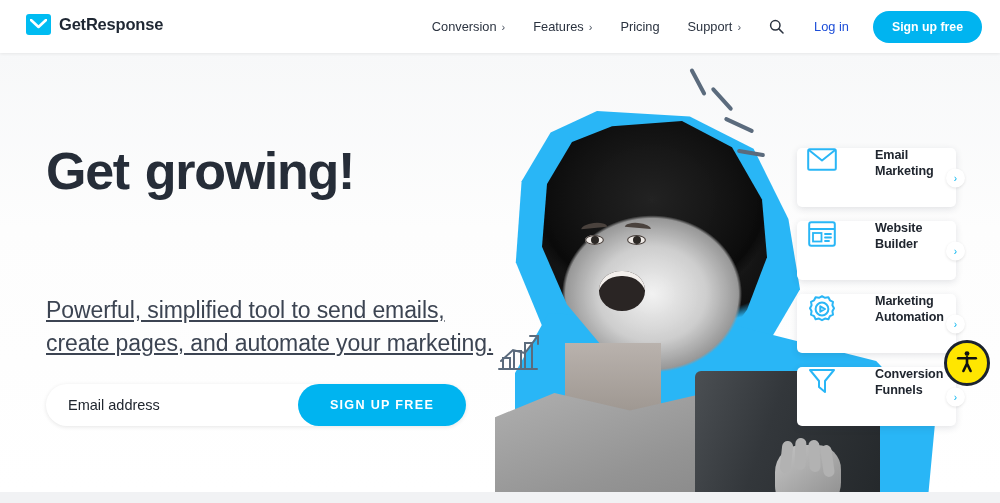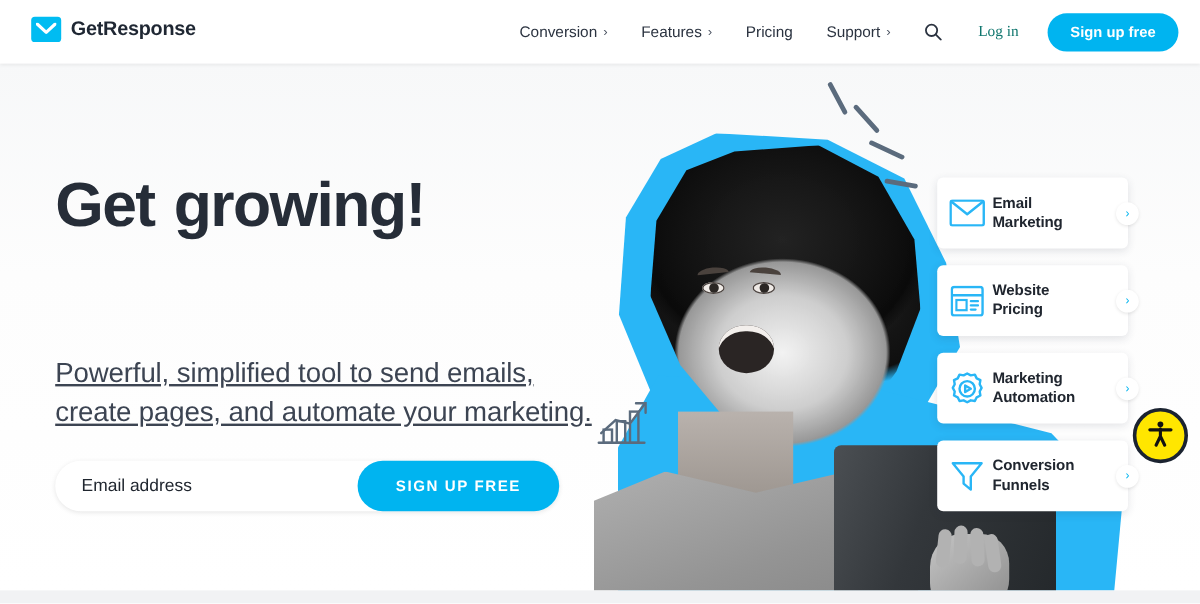--- a/index.html
+++ b/index.html
@@ -37,22 +37,22 @@
     position: absolute; right: 18px; top: 0; height: 53px;
     display: flex; align-items: center; gap: 0;
   }
   .nav-item {
     font-size: 12.8px; color: #2b3340; padding: 0 14px;
     display: flex; align-items: center; gap: 5px; cursor: pointer;
     height: 53px;
   }
   .nav-item .chev { font-size: 11px; color: #4a5260; }
   .nav-search { padding: 0 14px; cursor: pointer; display:flex; align-items:center; height:53px;}
-  .nav-login { font-size: 12.8px; color: #0f766e; padding: 0 16px; cursor: pointer;
-               display:flex; align-items:center; height:53px;font-family:Liberation Serif, serif; }
+  .nav-login { font-size: 12.8px; color: #1d4ed8; padding: 0 16px; cursor: pointer;
+               display:flex; align-items:center; height:53px; }
   .nav-cta {
     margin-left: 8px;
     background: #00b4f0; color: #ffffff;
     font-size: 12.3px; font-weight: bold;
     border-radius: 20px; border: none;
     padding: 9px 19px; cursor: pointer;
     font-family: "Liberation Sans", sans-serif;
   }
 
   
@@ -197,24 +197,24 @@
   .d1 { left: 228px; top: 27px; width: 30px; transform: rotate(62deg); }
   .d2 { left: 252px; top: 44px; width: 30px; transform: rotate(48deg); }
   .d3 { left: 268px; top: 70px; width: 32px; transform: rotate(25deg); }
   .d4 { left: 282px; top: 98px; width: 28px; transform: rotate(10deg); }
 
   .doodle { position: absolute; left: 40px; top: 278px; }
 
   
   .cards { position: absolute; left: 781px; top: 0; width: 160px; z-index: 30; }
   .card {
-    position: absolute; left: 0; width: 159px; height: 59px;
+    position: absolute; left: 16px; width: 159px; height: 59px;
     background: #ffffff; border-radius: 5px;
     box-shadow: 0 2px 7px rgba(40,50,70,0.13);
-    display: flex; align-items: center; cursor: pointer;
+    display: flex; cursor: pointer; gap: 32px;
   }
   .card-icon { width: 46px; display: flex; justify-content: center; flex: 0 0 46px; padding-left:4px;}
   .card-label {
     font-size: 12.6px; font-weight: bold; color: #20262f;
     line-height: 1.25; letter-spacing: -0.1px; white-space: pre-line;
   }
   .card-chev {
     position: absolute; right: -9px; top: 50%; transform: translateY(-50%);
     width: 19px; height: 19px; border-radius: 50%; background: #ffffff;
     display: flex; align-items: center; justify-content: center;
@@ -348,21 +348,21 @@
           <svg width="28" height="26" viewBox="0 0 28 26">
             <rect x="1.2" y="1.2" width="25.6" height="23.6" rx="2" fill="none" stroke="#29b6f6" stroke-width="2"></rect>
             <line x1="1.2" y1="8" x2="26.8" y2="8" stroke="#29b6f6" stroke-width="2"></line>
             <rect x="5" y="12" width="8.5" height="8.5" fill="none" stroke="#29b6f6" stroke-width="1.8"></rect>
             <line x1="17" y1="13" x2="23" y2="13" stroke="#29b6f6" stroke-width="1.8" stroke-linecap="round"></line>
             <line x1="17" y1="16.5" x2="23" y2="16.5" stroke="#29b6f6" stroke-width="1.8" stroke-linecap="round"></line>
             <line x1="17" y1="20" x2="21" y2="20" stroke="#29b6f6" stroke-width="1.8" stroke-linecap="round"></line>
           </svg>
         </span>
         <span class="card-label">Website
-Pricing</span>
+Builder</span>
         <span class="card-chev">›</span>
       </div>
 
       <div class="card" style="top:241px">
         <span class="card-icon">
           <svg width="30" height="30" viewBox="0 0 30 30">
             <g fill="none" stroke="#29b6f6" stroke-width="2" stroke-linejoin="round">
               <path d="M15 2.2 l3 1.6 3.4-.6 1.5 3.1 3.1 1.5 -.6 3.4 1.6 3 -1.6 3 .6 3.4 -3.1 1.5 -1.5 3.1 -3.4-.6 -3 1.6 -3-1.6 -3.4 .6 -1.5-3.1 -3.1-1.5 .6-3.4 -1.6-3 1.6-3 -.6-3.4 3.1-1.5 1.5-3.1 3.4 .6z"></path>
               <circle cx="15" cy="15" r="6.4"></circle>
               <path d="M13.3 12.3 L18 15 L13.3 17.7 Z"></path>

